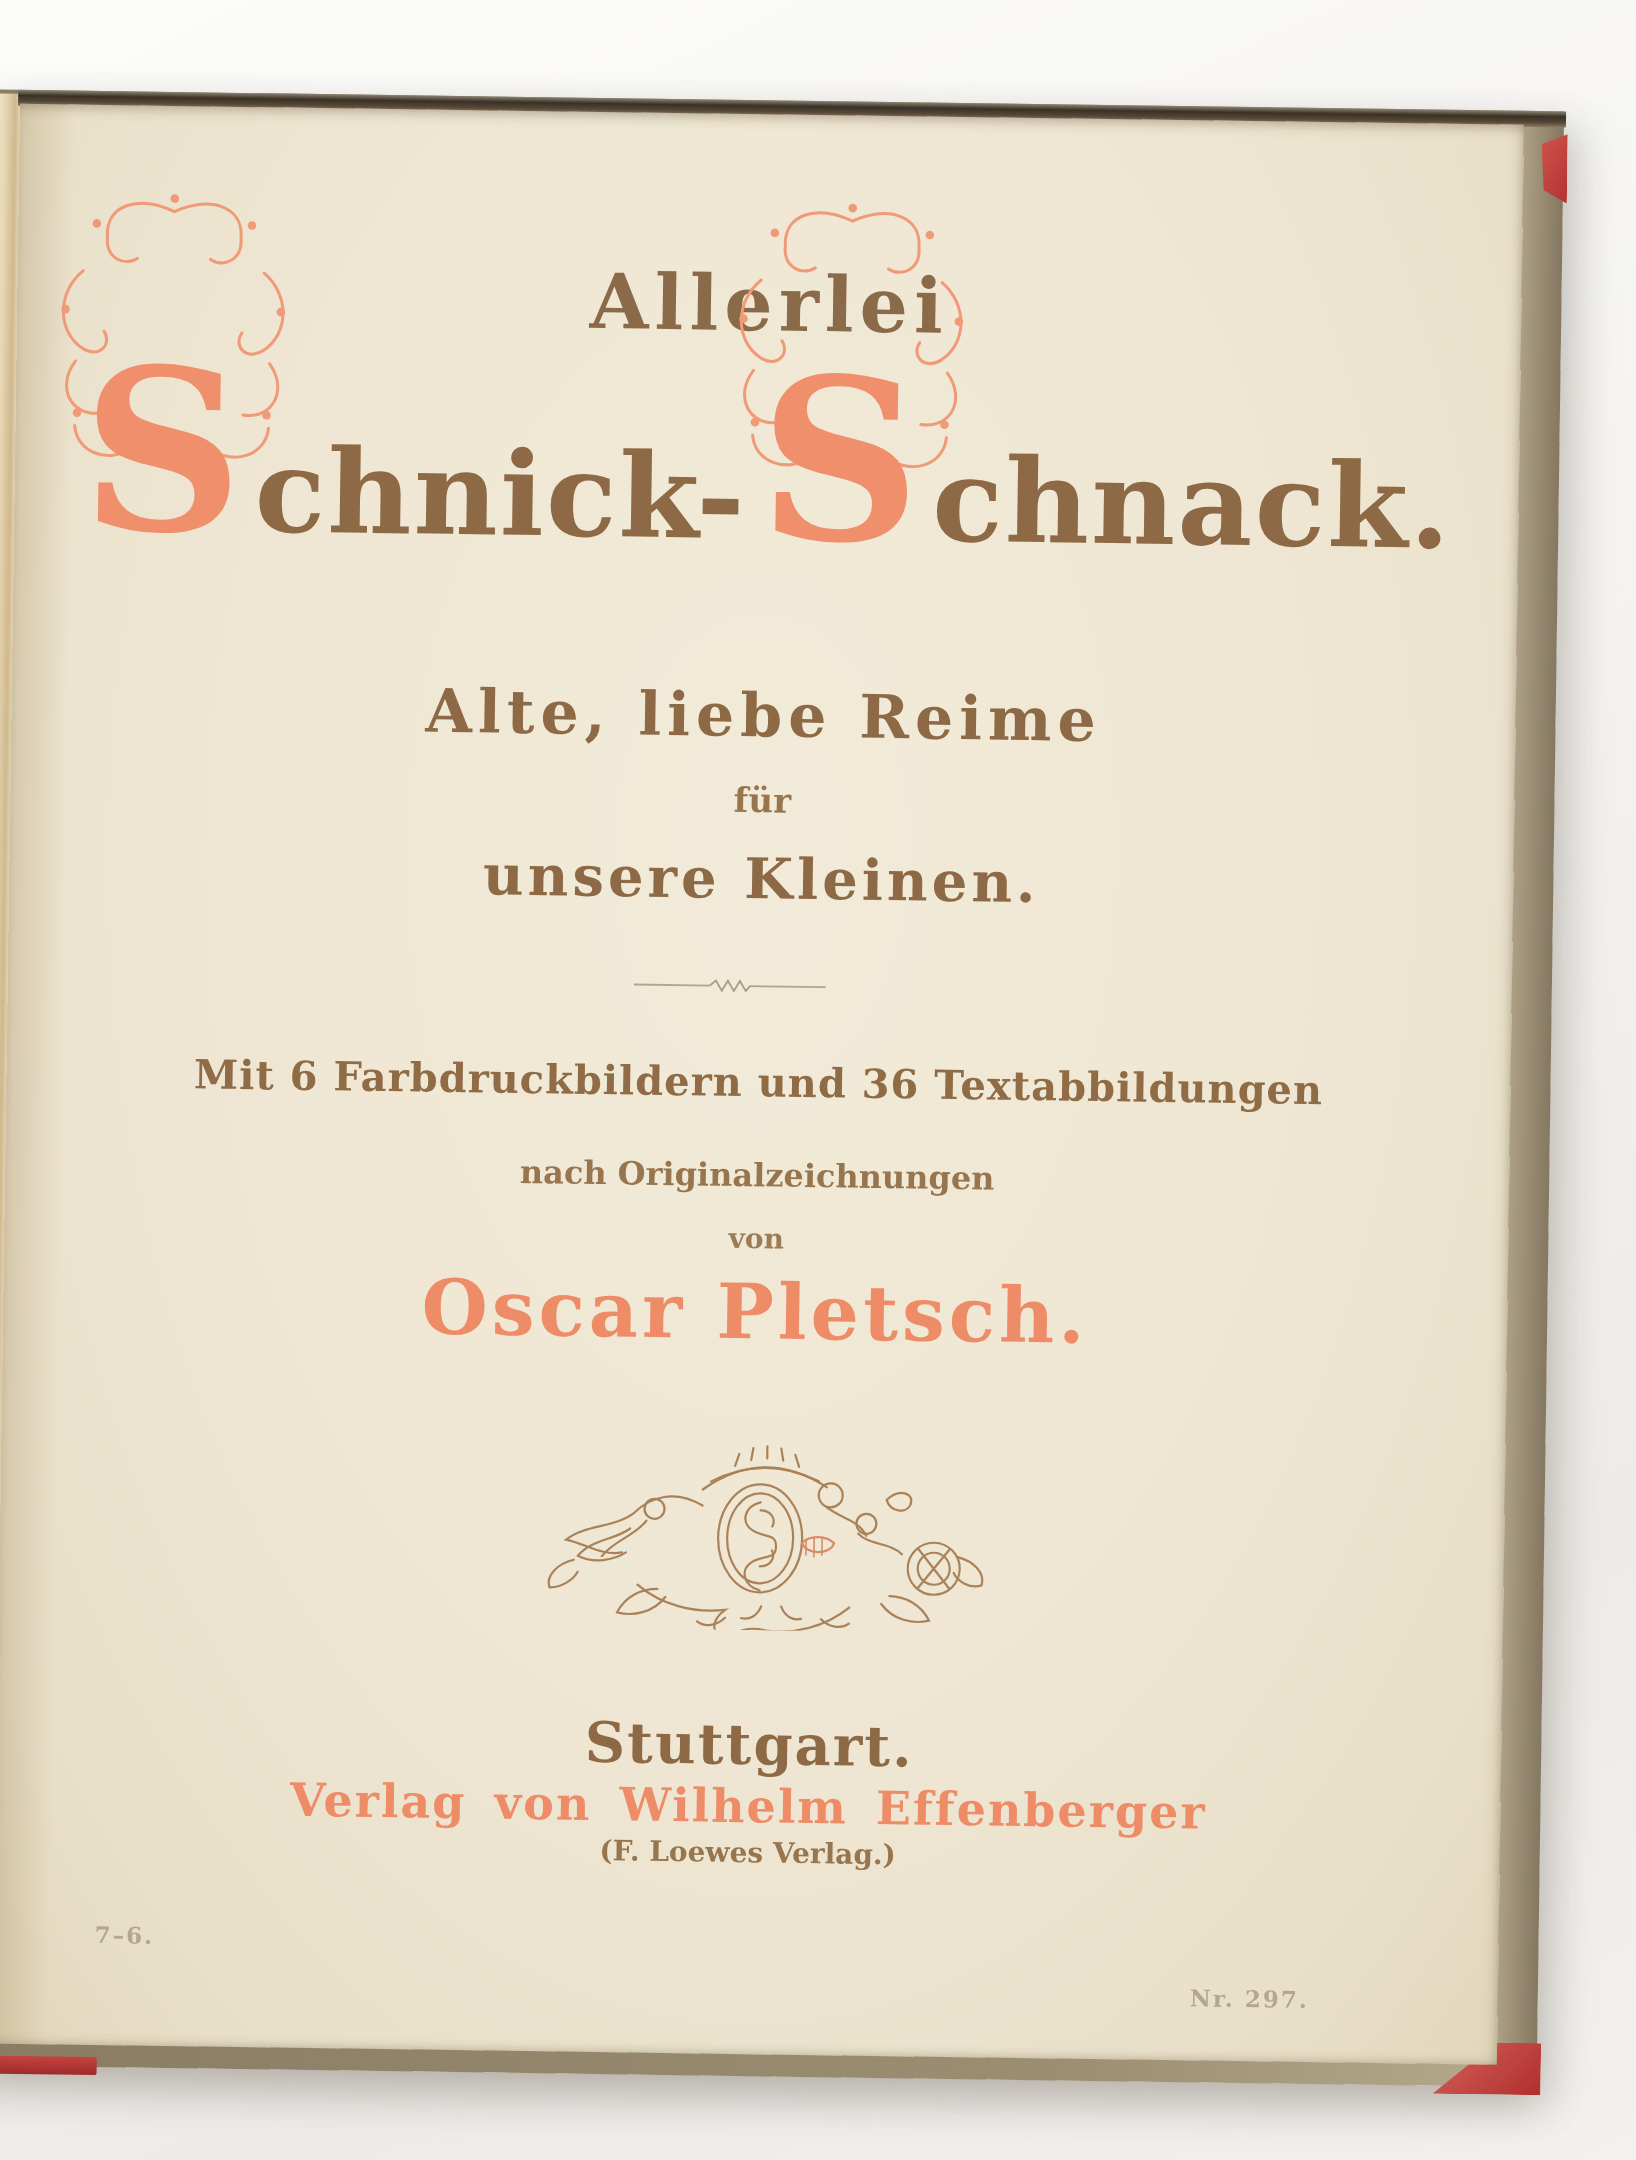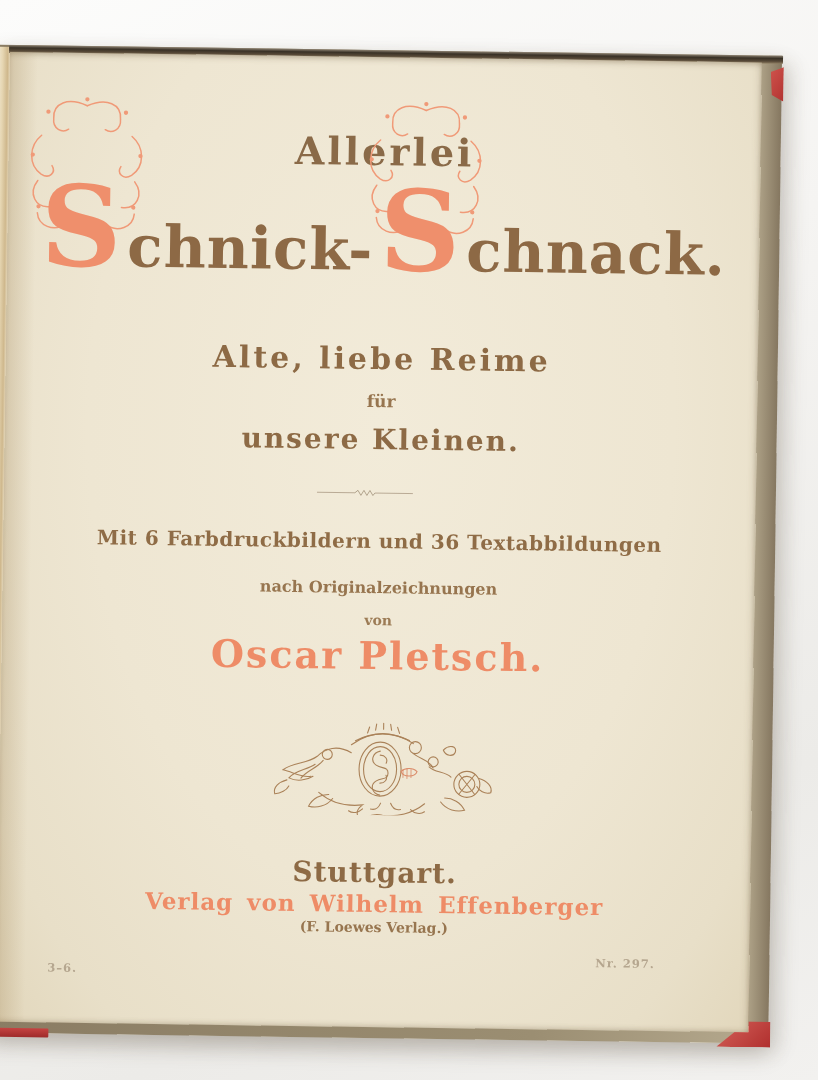--- a/index.html
+++ b/index.html
@@ -49,21 +49,21 @@
   .note-illustrations{top:472px;font-size:20px;letter-spacing:.5px;color:#8f6c46;}
   .note-drawings{top:521px;font-size:16px;color:#97754f;}
   .von-label{top:555px;font-size:14px;color:#9c7b55;}
   .author{top:576px;font-size:38px;letter-spacing:2px;color:#ee8c67;}
   .vignette{position:absolute;left:263px;top:662px;width:248px;height:96px;}
   .city{top:799px;font-size:28px;letter-spacing:1px;}
   .publisher{top:833px;font-size:23px;letter-spacing:1px;word-spacing:5px;color:#ee8c67;}
   .publisher-note{top:862px;font-size:14px;color:#97754f;}
   .code{position:absolute;font-size:11.5px;color:#b5a68f;font-weight:bold;letter-spacing:1px;}
   .code-left{left:50px;top:908px;}
-  .code-right{left:598px;top:896px;text-align:right;}
+  .code-right{left:598px;top:932px;text-align:right;}
 </style>
 </head>
 <body>
 
 <div class="book">
   <div class="red-corner-tr"></div>
   <div class="red-corner-br"></div>
   <div class="red-strip-bl"></div>
 
   <div class="page-fold"></div>
@@ -172,16 +172,16 @@
       <path d="M70,80 c-6,8 -16,10 -24,8 c4,-8 12,-12 20,-12"></path>
       <path d="M178,82 c6,8 16,10 24,8 c-4,-8 -12,-12 -20,-12"></path>
       <path d="M100,90 c-4,4 -10,5 -14,2 M148,90 c4,4 10,5 14,2"></path>
       <path d="M118,84 c-2,5 -6,7 -10,6 M128,84 c2,5 6,7 10,6"></path>
     </svg>
 
     <div class="tx city">Stuttgart.</div>
     <div class="tx publisher">Verlag von Wilhelm Effenberger</div>
     <div class="tx publisher-note">(F. Loewes Verlag.)</div>
 
-    <div class="code code-left">3–6.</div>
+    <div class="code code-left">7–6.</div>
     <div class="code code-right">Nr. 297.</div>
   </div>
 </div>
 
 </body></html>

